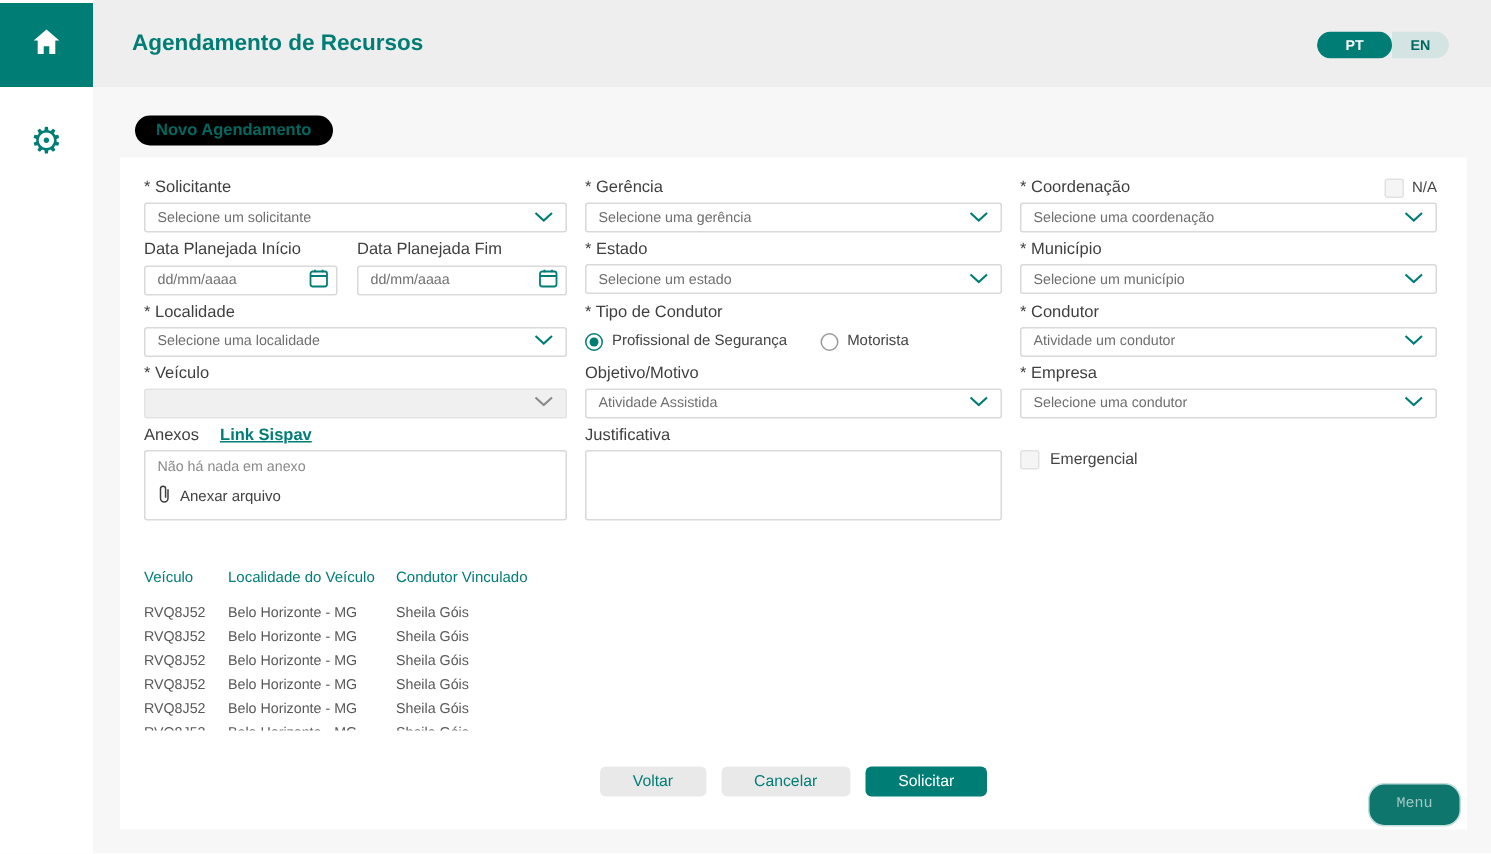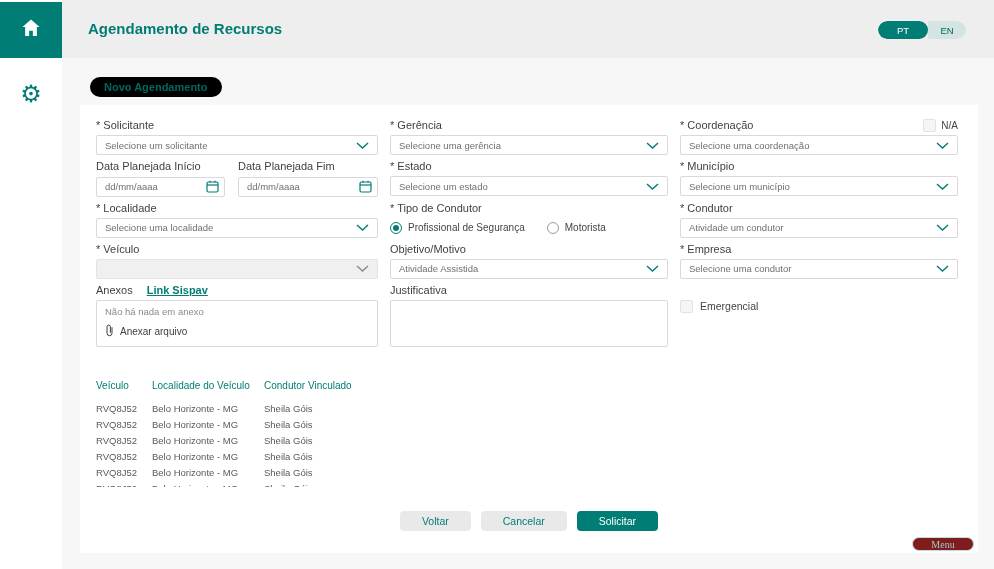--- a/index.html
+++ b/index.html
@@ -3,21 +3,21 @@
 <meta charset="utf-8">
 <style>
   * { margin:0; padding:0; box-sizing:border-box; }
   html,body { width:994px; height:569px; font-family:"Liberation Sans", sans-serif; }
   .page { position:relative; width:994px; height:569px; background:#f7f7f7; overflow:hidden; }
 
   
   .header-band { position:absolute; left:62px; top:0; right:0; height:58px; background:#efeeee; }
   .page-title { position:absolute; left:26px; top:20px; font-size:15px; font-weight:bold; color:#007D75; }
   .lang-toggle { position:absolute; right:28px; top:21px; display:flex; height:18px; border-radius:9px; overflow:hidden; }
-  .lang-btn { border:none; font-family:inherit; font-size:9.5px; font-weight:normal; width:50px; cursor:pointer; }
+  .lang-btn { border:none; font-family:inherit; font-size:9.5px; font-weight:bold; width:50px; cursor:pointer; }
   .lang-btn.active { background:#007D75; color:#fff; border-radius:9px; }
   .lang-btn.inactive { background:#d3e4e2; color:#00685f; width:38px; border-top-right-radius:9px; border-bottom-right-radius:9px; }
 
   
   .sidebar { position:absolute; left:0; top:0; width:62px; height:569px; background:#ffffff; }
   .home-tile { margin-top:2px; width:62px; height:56px; background:#007D75; display:flex; align-items:center; justify-content:center; cursor:pointer; }
   .gear-btn { margin-top:16px; width:62px; height:40px; display:flex; align-items:center; justify-content:center; color:#007D75; font-size:24px; cursor:pointer; }
 
   
   .crumb-pill { position:absolute; left:90px; top:77px; background:#000000; color:#00685f; font-size:11px; font-weight:bold; padding:4px 14px; border-radius:11px; }
@@ -64,21 +64,21 @@
   .trow { color:#595959; height:16px; align-items:center; }
   .c0 { width:56px; } .c1 { width:112px; } .c2 { width:150px; }
   .thead .c0, .thead .c1, .thead .c2 { font-weight:normal; }
 
   
   .actions { position:absolute; left:0; right:0; top:406px; display:flex; justify-content:center; gap:10px; }
   .btn { height:20px; border:none; border-radius:4px; font-family:inherit; font-size:10.5px; cursor:pointer; padding:0 22px; }
   .btn.ghost { background:#e9e9e9; color:#007D75; }
   .btn.primary { background:#007D75; color:#ffffff; }
 
-  .menu-btn { position:absolute; right:4px; bottom:2px; width:62px; height:14px; border:1px solid #bfdedc; border-radius:11px; background:#7f1d1d; color:#9fc9c6; font-family:Liberation Serif, serif; font-size:10px; cursor:default; }
+  .menu-btn { position:absolute; right:4px; bottom:2px; width:62px; height:29px; border:1px solid #bfdedc; border-radius:11px; background:#0f766e; color:#9fc9c6; font-family:Liberation Mono, monospace; font-size:10px; cursor:default; }
 </style>
 </head>
 <body>
 
 <div class="page">
 
   <div class="header-band">
     <div class="page-title">Agendamento de Recursos</div>
     <div class="lang-toggle">
       <button class="lang-btn active">PT</button>

